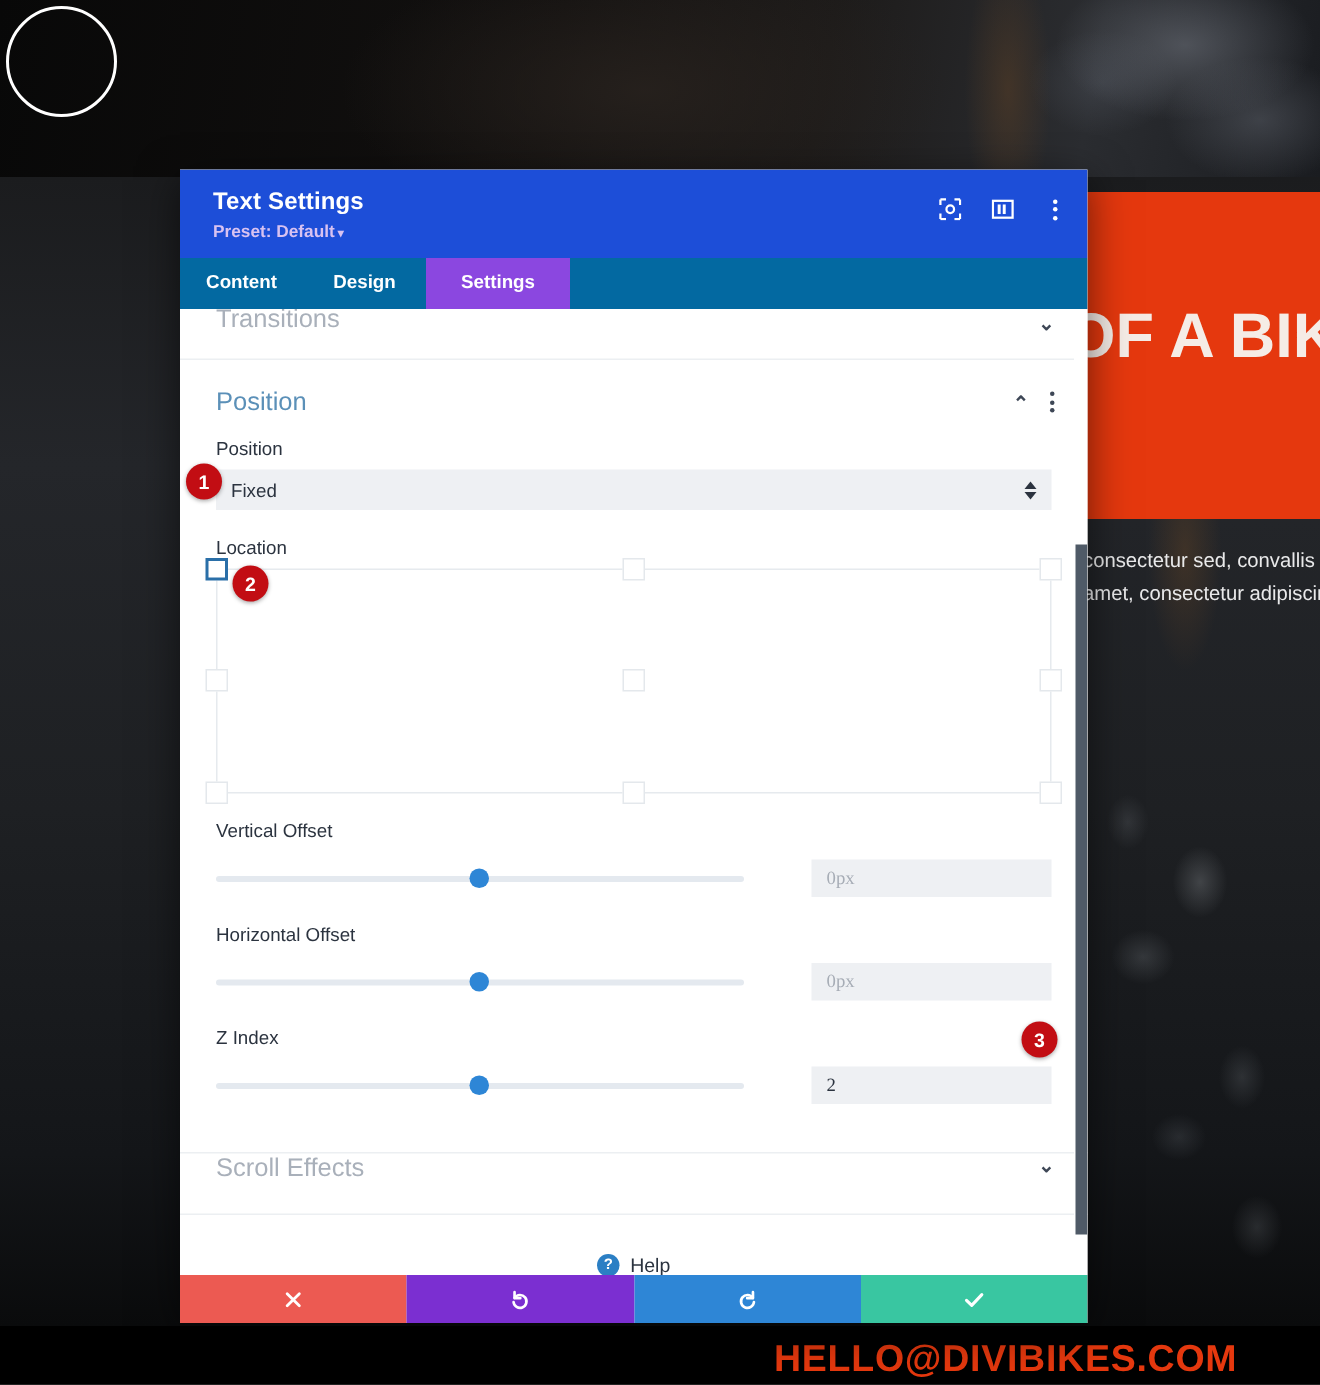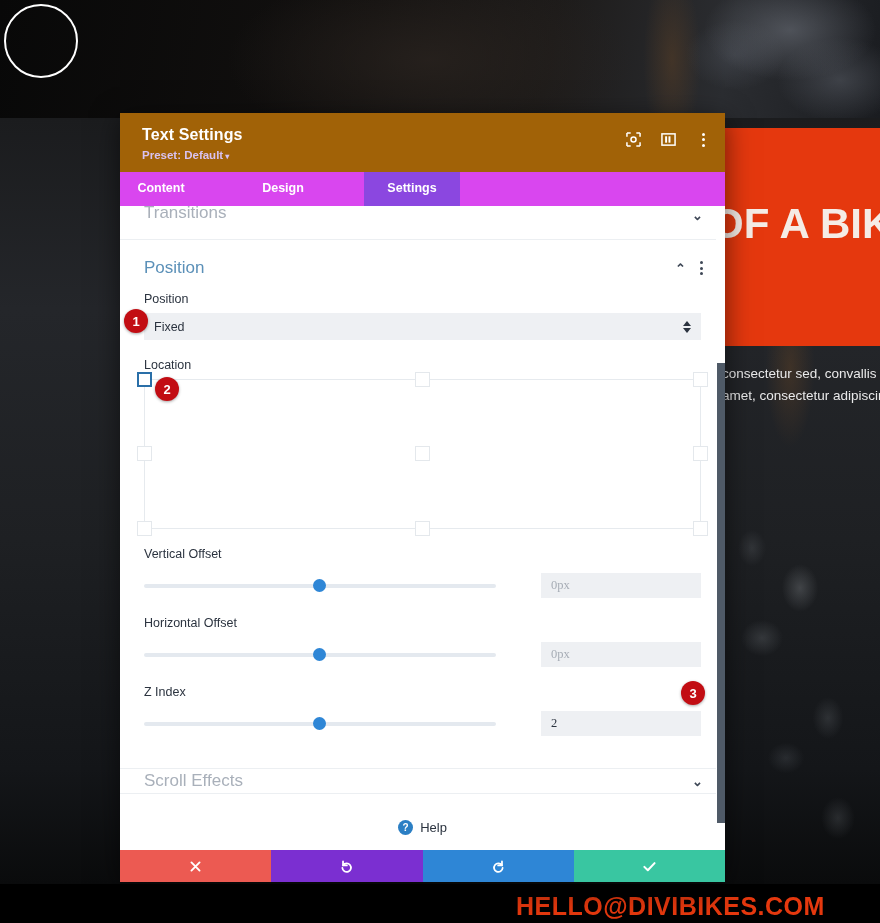--- a/index.html
+++ b/index.html
@@ -85,58 +85,58 @@
   .modal {
     position: absolute; left: 120px; top: 113px;
     width: 605px; height: 769px;
     background: #ffffff;
     box-shadow: 0 6px 26px rgba(0,0,0,.55);
     display: flex; flex-direction: column;
     overflow: hidden;
   }
 
   .modal-header {
-    background: #a16207; color: #fff;
+    background: #1d4ed8; color: #fff;
     padding: 13px 16px 11px 22px;
     position: relative; flex: 0 0 auto;
   }
   .modal-title { font-size: 16px; font-weight: 700; letter-spacing: .1px; }
   .modal-preset {
     font-size: 11.5px; font-weight: 700; color: #d8c2f1;
     margin-top: 5px;
   }
   .modal-preset .caret { font-size: 8px; margin-left: 2px; }
 
   .header-icons {
     position: absolute; right: 13px; top: 18px;
     display: flex; align-items: center; gap: 18px;
   }
   .hicon { width: 17px; height: 17px; display: flex; align-items: center; justify-content: center; cursor: pointer; }
   .hicon svg { display: block; }
   .dots-v { display: flex; flex-direction: column; gap: 2.5px; align-items: center; }
   .dots-v i { width: 3px; height: 3px; background: #fff; border-radius: 50%; display: block; }
 
-  .tabs { display: flex; background: #d946ef; flex: 0 0 auto; gap: 40px; }
+  .tabs { display: flex; background: #0369a1; flex: 0 0 auto; }
   .tab {
     padding: 9px 0 11px 0; width: 82px; text-align: center;
     font-size: 12.5px; font-weight: 700; color: #fff; cursor: pointer;
   }
   .tab.wide { width: 96px; }
   .tab.active { background: #8b47e0; }
 
   
   .modal-body {
     flex: 1 1 auto; position: relative;
     background: #fff; overflow: hidden;
   }
   .scroll-area { position: absolute; inset: 0; overflow: hidden; }
 
   .collapsed-row {
-    display: flex; align-items: center; justify-content: space-between;
-    padding: 0 22px 0 24px; height: 26px;
+    display: flex; align-items: flex-start; justify-content: space-between;
+    padding: 0 22px 0 24px; height: 42px;
     border-bottom: 1px solid #eceff2;
     color: #a9b0ba; font-size: 17px;
     cursor: pointer;
   }
   .collapsed-row.top { margin-top: -12px; height: 46px; align-items: flex-end; padding-bottom: 16px; justify-content: space-between; }
   .chev { color: #3e4756; font-size: 13px; font-weight: 700; }
 
   .section-open { padding: 0 0 6px 0; }
   .section-head {
     display: flex; align-items: center; justify-content: space-between;

